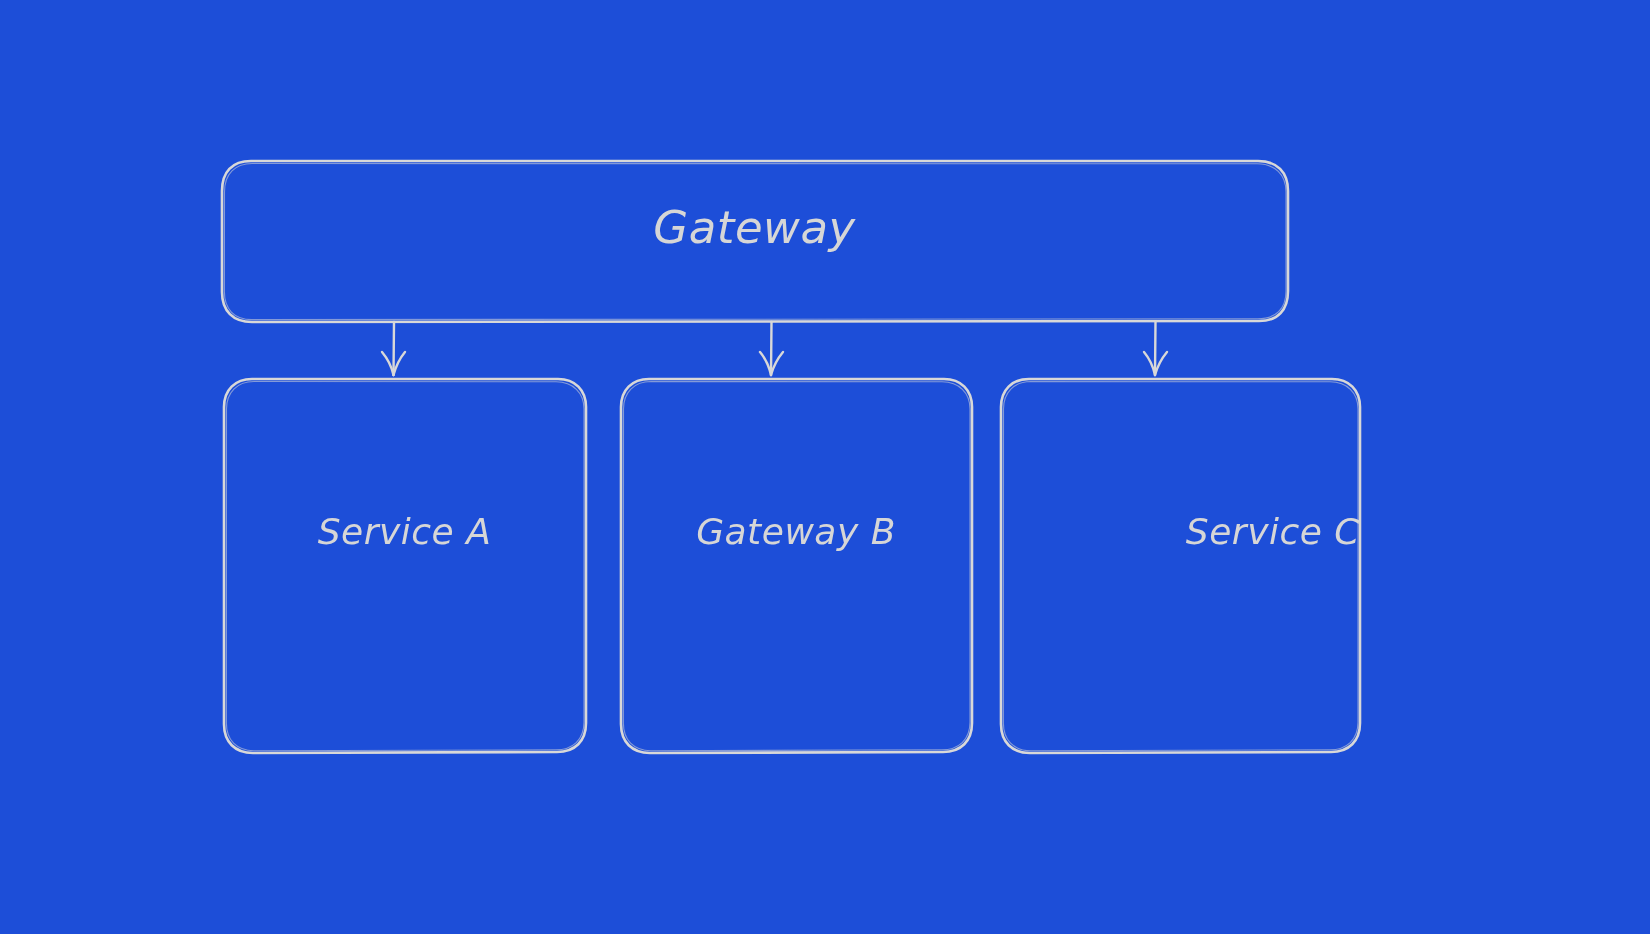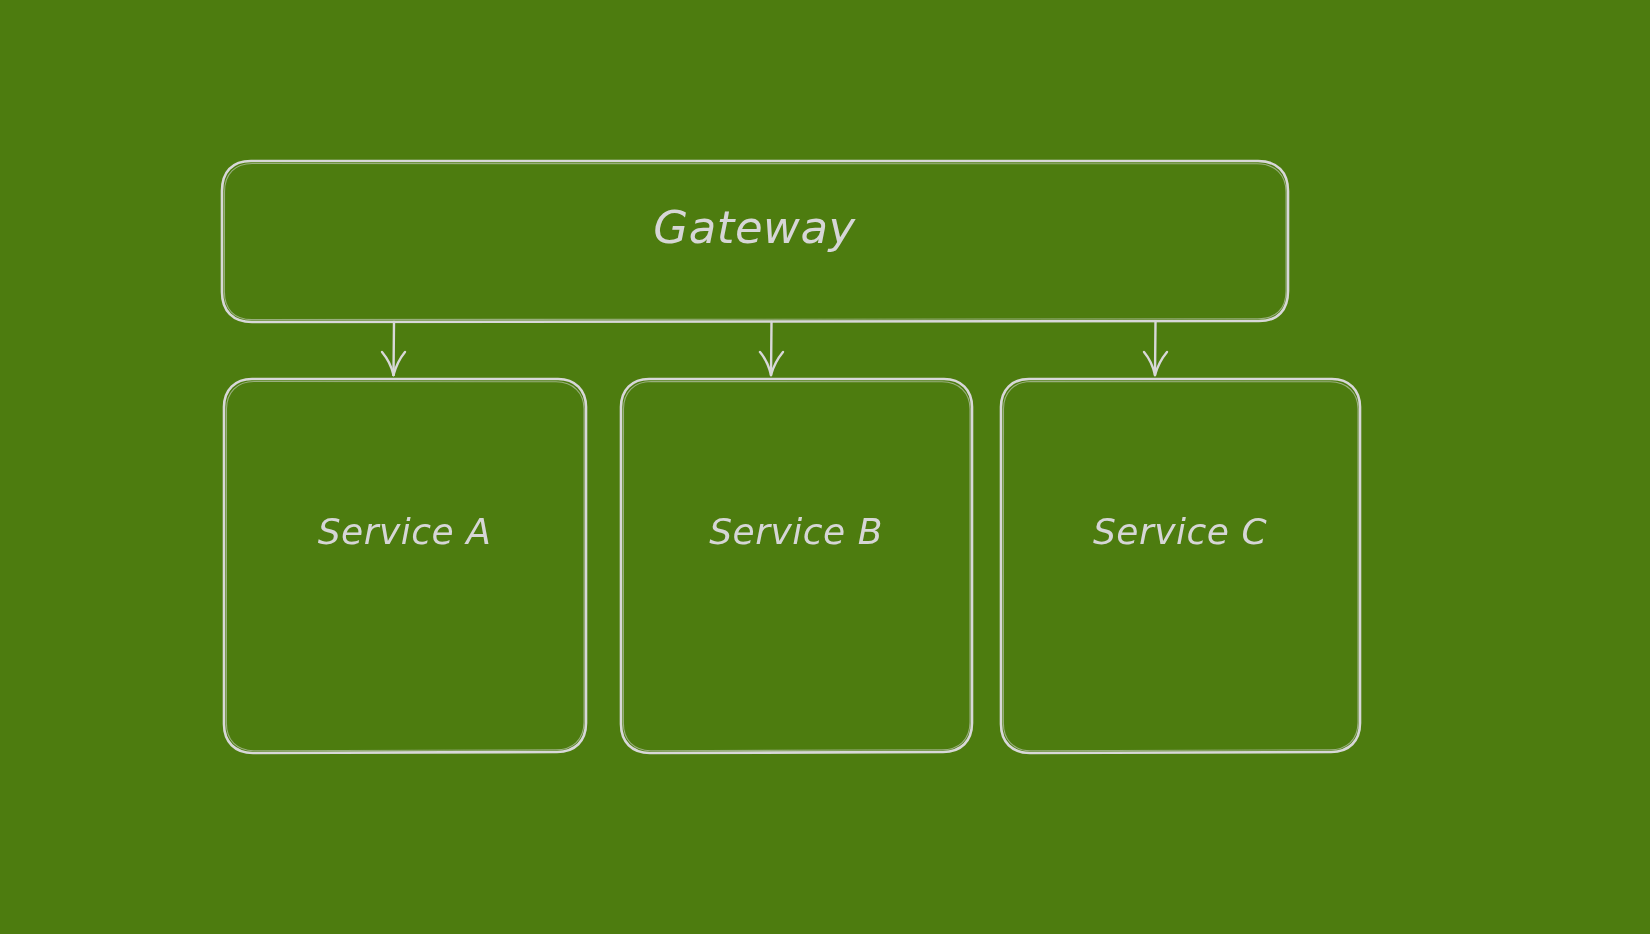--- a/index.html
+++ b/index.html
@@ -11,21 +11,21 @@
   body {
     width: 1650px;
     height: 934px;
     overflow: hidden;
     font-family: "DejaVu Sans", sans-serif;
   }
   #canvas {
     position: relative;
     width: 1650px;
     height: 934px;
-    background: #4d7c0f;
+    background: #1d4ed8;
   }
   #diagram-svg {
     position: absolute;
     left: 0;
     top: 0;
     width: 1650px;
     height: 934px;
     display: block;
   }
   .node-label {
@@ -46,21 +46,21 @@
     left: 221px;
     top: 205px;
     width: 1067px;
   }
   .label-service {
     font-size: 36px;
     line-height: 27px;
   }
   .label-svc-a { left: 223px; top: 518px; width: 363px; }
   .label-svc-b { left: 620px; top: 518px; width: 352px; }
-  .label-svc-c { left: 1000px; top: 518px; width: 360px; }
+  .label-svc-c { left: 1000px; top: 518px; width: 360px; text-align: right; }
 </style>
 </head>
 <body>
 
 <div id="canvas">
 
   <svg id="diagram-svg" viewBox="0 0 1650 934" xmlns="http://www.w3.org/2000/svg">
 
     <g>
       <path d="M 251 161
@@ -163,17 +163,17 @@
       <path d="M 1144 352 C 1149 358 1153 366 1155 375" fill="none" stroke="#d8d8d8" stroke-width="2.4" stroke-linecap="round"></path>
       <path d="M 1167 352 C 1162 358 1157.5 366 1155 375" fill="none" stroke="#d8d8d8" stroke-width="2.4" stroke-linecap="round"></path>
     </g>
 
   </svg>
 
   <div class="node-label label-gateway">Gateway</div>
 
   <div class="node-label label-service label-svc-a">Service A</div>
 
-  <div class="node-label label-service label-svc-b">Service B</div>
+  <div class="node-label label-service label-svc-b">Gateway B</div>
 
   <div class="node-label label-service label-svc-c">Service C</div>
 
 </div>
 
 </body></html>

